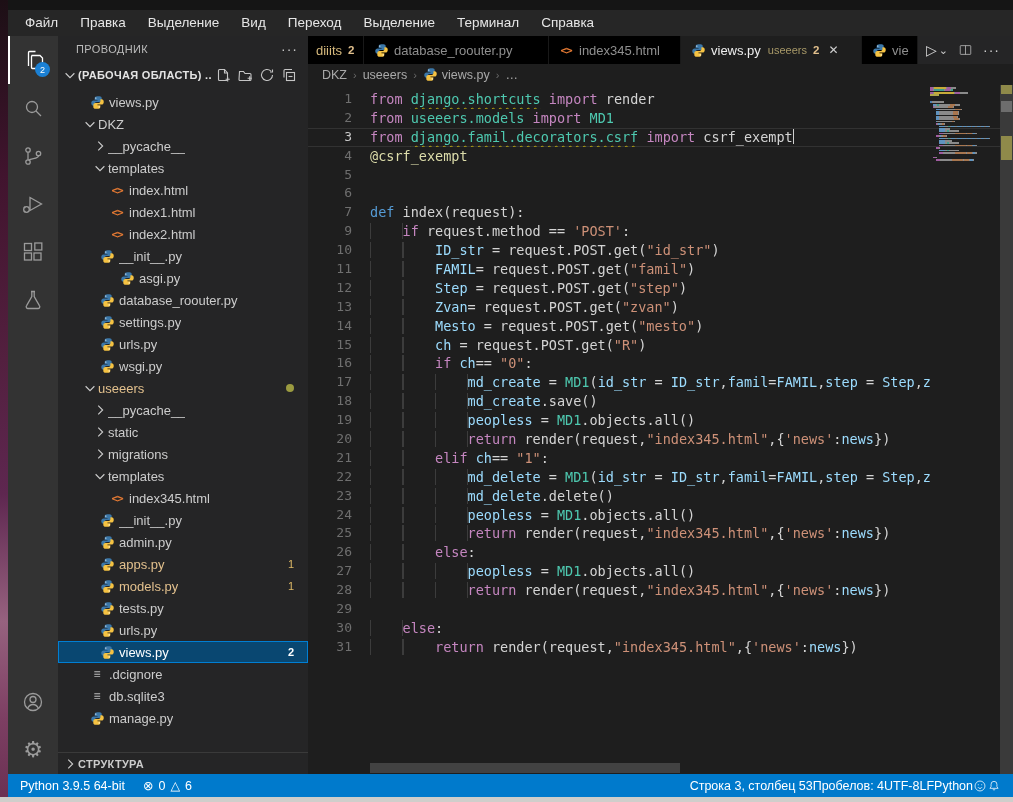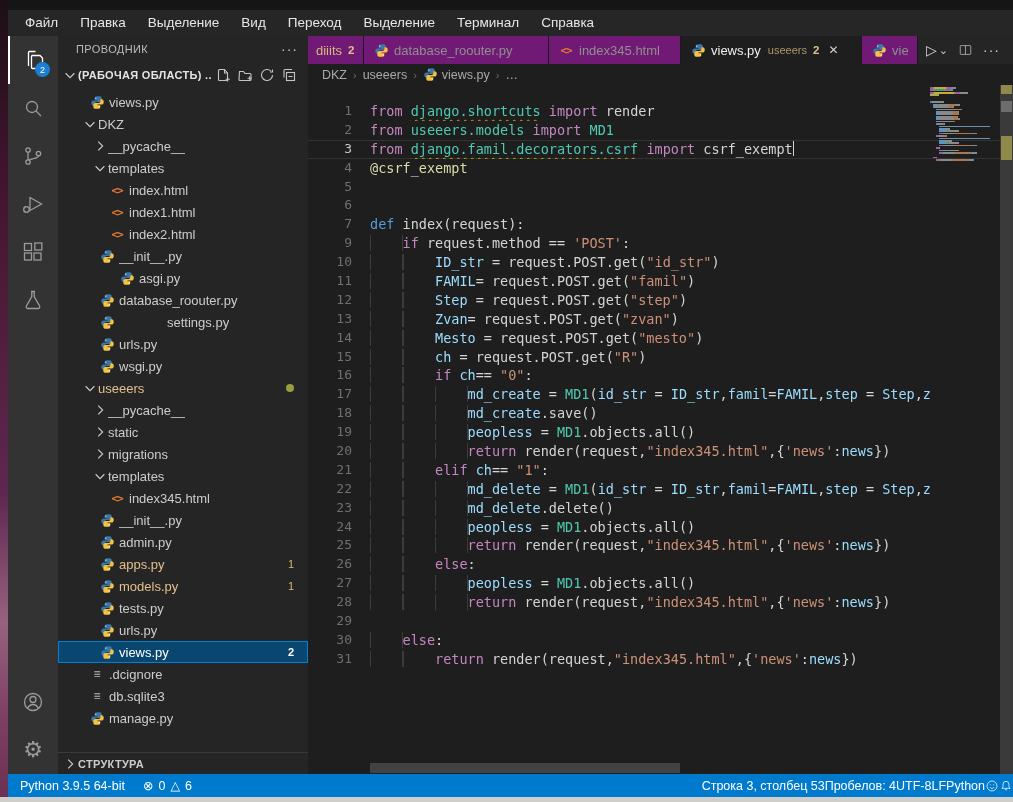--- a/index.html
+++ b/index.html
@@ -52,21 +52,21 @@
   .fi-plain { color:#b8b8b8; font-size:12px; }
   .tree-badge { position:absolute; right:14px; font-size:11px; color:#ddb866; }
   .tree-row.sel .tree-badge { color:#ffffff; font-weight:bold; }
   .tree-dot { position:absolute; right:14px; width:8px; height:8px; border-radius:50%; background:#9b9b40; }
   .outline-row { height:22px; border-top:1px solid #3a3a3a; display:flex; align-items:center; padding-left:4px; }
   .outline-label { color:#cccccc; font-size:11px; font-weight:bold; letter-spacing:0.3px; }
 
   
   .editor { flex:1; display:flex; flex-direction:column; background:#1e1e1e; min-width:0; }
   .tabbar { height:28px; background:#252526; display:flex; align-items:stretch; }
-  .tab { display:flex; align-items:center; background:#701a75; border-right:1px solid #191919;
+  .tab { display:flex; align-items:center; background:#000000; border-right:1px solid #191919;
          padding:0 8px; overflow:hidden; flex:0 0 auto; }
   .tab.active { background:#1e1e1e; }
   .tab-label { font-size:13px; color:#8f8f8f; white-space:nowrap; }
   .tab.active .tab-label { color:#eeeeee; }
   .tab-label.mod { color:#d7ba7d; }
   .tab-desc { font-size:11px; color:#a89968; margin-left:7px; white-space:nowrap; }
   .tab-badge { font-size:11.5px; color:#e2c08d; font-weight:bold; margin-left:6px; }
   .tab-dirty { color:#c5c5c5; font-size:9px; margin-left:8px; }
   .tab-close { color:#d0d0d0; font-size:12px; margin-left:9px; }
   .tab .fi { margin-right:4px; }
@@ -77,21 +77,21 @@
   .ta-btn svg { width:15px; height:14px; stroke:#cfcfcf; fill:none; stroke-width:1.2; }
   .dots-glyph { font-size:14px; letter-spacing:1px; color:#cfcfcf; }
 
   .breadcrumb { height:21px; display:flex; align-items:center; padding-left:14px; background:#1e1e1e; }
   .bc-seg { color:#a9a9a9; font-size:12.5px; display:flex; align-items:center; }
   .bc-sep { color:#6a6a6a; font-size:11px; margin:0 6px; }
   .bc-seg .fi { margin-right:4px; width:15px; flex:0 0 15px; }
 
   
   .codearea { position:relative; flex:1; overflow:hidden; font-family:"DejaVu Sans Mono", monospace; }
-  .codelines { position:absolute; left:0; top:5px;margin-top:12px; }
+  .codelines { position:absolute; left:0; top:5px; }
   .code-line { position:relative; height:18.9px; width:692px; white-space:pre; font-size:13.5px; line-height:18.9px; }
   .code-line.cur { box-shadow:inset 0 1px 0 #323232, inset 0 -1px 0 #323232; }
   .ln { display:inline-block; width:44px; text-align:right; color:#6f6f6f; font-size:13px; vertical-align:top; }
   .code-line.cur .ln { color:#c8c8c8; }
   .lc { display:inline-block; margin-left:18px; white-space:pre; overflow:hidden; width:560px; vertical-align:top; }
   .k { color:#c586c0; } .m,.t { color:#4ec9b0; } .w { color:#d4d4d4; } .v { color:#9cdcfe; }
   .s { color:#ce9178; } .d { color:#dcdcaa; } .b { color:#569cd6; }
   .mq { color:#4ec9b0; text-decoration:underline; text-decoration-style:wavy; text-decoration-color:#b8a60e;
         text-decoration-thickness:1px; text-underline-offset:3px; }
   .g { background:repeating-linear-gradient(to right, #3c3c3c 0 1px, transparent 1px 32.5px); }
@@ -102,21 +102,21 @@
   .mm-seg { display:inline-block; height:1.7px; vertical-align:top; }
 
   .vscroll { position:absolute; right:0; top:0; bottom:0; width:13px; background:#3a3a3a; }
   .vs-mark { position:absolute; left:1px; right:1px; }
   .hscroll { position:absolute; left:62px; top:678px; width:310px; height:10px; background:#424242; }
 
   
   .statusbar { position:absolute; left:8px; top:774px; width:1005px; height:23px; background:#007acc;
                display:flex; align-items:center; color:#ffffff; font-size:12.5px; }
   .st-left { display:flex; align-items:center; padding-left:12px; gap:18px; }
-  .st-right { margin-left:auto; display:flex; }
+  .st-right { margin-left:auto; display:flex; padding-right:12px; }
   .st-item { display:flex; align-items:center; gap:5px; white-space:nowrap; }
   .st-ico { font-size:12.5px; }
   .st-right svg { width:14px; height:14px; stroke:#ffffff; fill:none; stroke-width:1.3; }
 </style>
 </head>
 <body>
 
 <div class="screen">
   <div class="desktop-left"></div>
   <div class="titlestrip"></div>
@@ -303,21 +303,21 @@
             <span class="fi">
               <svg width="15" height="15" viewBox="0 0 24 24">
                 <path fill="#3b77a8" d="M11.8 2C9.2 2 7.5 3.1 7.5 5v2.8h4.6v.9H5.6C3.6 8.7 2 10.3 2 12.9c0 2.6 1.4 4.3 3.4 4.3h1.9v-2.6c0-1.9 1.6-3.4 3.6-3.4h4.6c1.7 0 3.2-1.4 3.2-3.2V5c0-1.8-1.6-3-3.3-3h-3.6z"></path>
                 <circle fill="#fff" cx="9.3" cy="4.9" r="1"></circle>
                 <path fill="#f5c242" d="M12.2 22c2.6 0 4.3-1.1 4.3-3v-2.8h-4.6v-.9h6.5c2 0 3.6-1.6 3.6-4.2 0-2.6-1.4-4.3-3.4-4.3h-1.9v2.6c0 1.9-1.6 3.4-3.6 3.4h-4.6c-1.7 0-3.2 1.4-3.2 3.2V19c0 1.8 1.6 3 3.3 3h3.6z"></path>
                 <circle fill="#fff" cx="14.7" cy="19.1" r="1"></circle>
               </svg>
             </span>
             <span class="tree-label">database_roouter.py</span>
           </div>
-          <div class="tree-row" style="padding-left: 40px; gap: 48px;">
+          <div class="tree-row" style="padding-left: 40px;">
             <span class="fi">
               <svg width="15" height="15" viewBox="0 0 24 24">
                 <path fill="#3b77a8" d="M11.8 2C9.2 2 7.5 3.1 7.5 5v2.8h4.6v.9H5.6C3.6 8.7 2 10.3 2 12.9c0 2.6 1.4 4.3 3.4 4.3h1.9v-2.6c0-1.9 1.6-3.4 3.6-3.4h4.6c1.7 0 3.2-1.4 3.2-3.2V5c0-1.8-1.6-3-3.3-3h-3.6z"></path>
                 <circle fill="#fff" cx="9.3" cy="4.9" r="1"></circle>
                 <path fill="#f5c242" d="M12.2 22c2.6 0 4.3-1.1 4.3-3v-2.8h-4.6v-.9h6.5c2 0 3.6-1.6 3.6-4.2 0-2.6-1.4-4.3-3.4-4.3h-1.9v2.6c0 1.9-1.6 3.4-3.6 3.4h-4.6c-1.7 0-3.2 1.4-3.2 3.2V19c0 1.8 1.6 3 3.3 3h3.6z"></path>
                 <circle fill="#fff" cx="14.7" cy="19.1" r="1"></circle>
               </svg>
             </span>
             <span class="tree-label">settings.py</span>
           </div>

